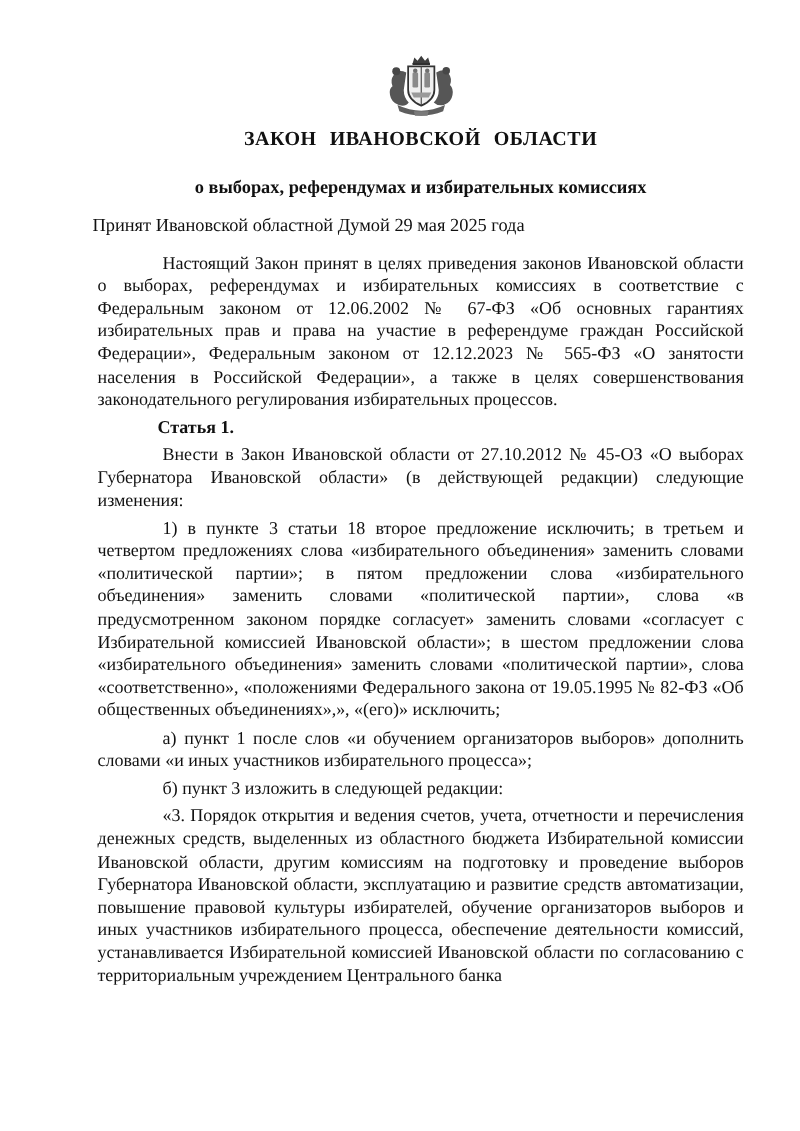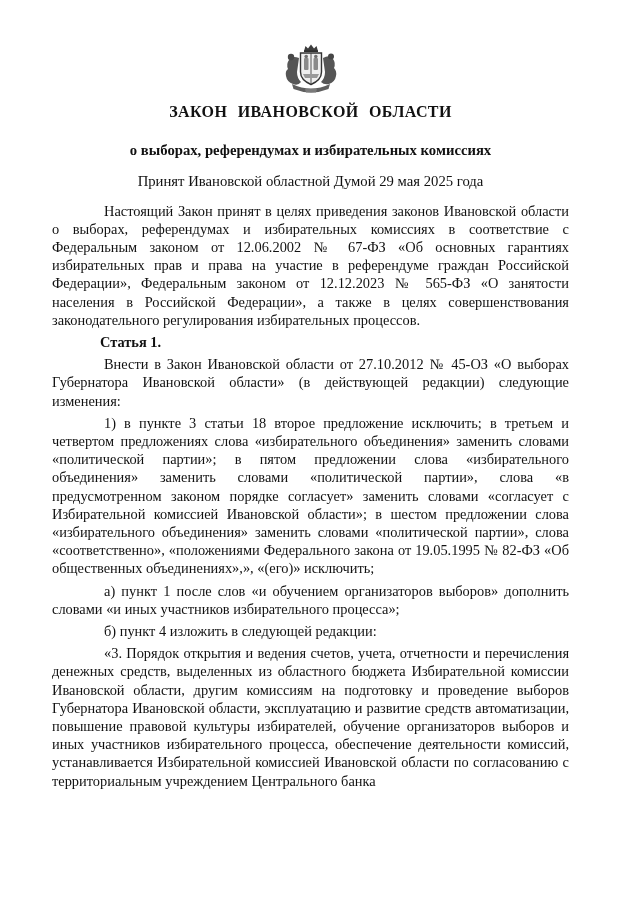--- a/index.html
+++ b/index.html
@@ -8,21 +8,21 @@
     width: 640px;
     height: 905px;
     background: #ffffff;
     overflow: hidden;
     font-family: "Liberation Serif", serif;
     color: #111111;
   }
   .content {
     position: absolute;
     top: 44px;
-    left: 48px;
+    left: 74px;
     width: 525px;
   }
   .emblem-wrap {
     text-align: center;
     margin: 0 0 9px 0;
     height: 50px;
   }
   .doc-title {
     margin: 0 0 20px 0;
     font-size: 16px;
@@ -35,21 +35,21 @@
   .doc-subtitle {
     margin: 0 0 13px 0;
     font-size: 14.7px;
     font-weight: bold;
     text-align: center;
     line-height: 18.3px;
   }
   .adopted-line {
     margin: 0 0 11px 0;
     font-size: 14.7px;
-    text-align: center;
+    text-align: left;
     line-height: 18.3px;
   }
   .doc-body p {
     margin: 4px;
     font-size: 14.4px;
     line-height: 18.2px;
     text-align: justify;
     text-indent: 52px;
   }
   .doc-body p.article-heading {
@@ -99,18 +99,18 @@
     </div>
 
     <div class="adopted-line">Принят Ивановской областной Думой 29 мая 2025 года</div>
 
     <div class="doc-body">
       <p>Настоящий Закон принят в целях приведения законов Ивановской области о выборах, референдумах и избирательных комиссиях в соответствие с Федеральным законом от 12.06.2002 № 67-ФЗ «Об основных гарантиях избирательных прав и права на участие в референдуме граждан Российской Федерации», Федеральным законом от 12.12.2023 № 565-ФЗ «О занятости населения в Российской Федерации», а также в целях совершенствования законодательного регулирования избирательных процессов.</p>
       <p class="article-heading">Статья 1.</p>
       <p>Внести в Закон Ивановской области от 27.10.2012 № 45-ОЗ «О выборах Губернатора Ивановской области» (в действующей редакции) следующие изменения:</p>
       <p>1) в пункте 3 статьи 18 второе предложение исключить; в третьем и четвертом предложениях слова «избирательного объединения» заменить словами «политической партии»; в пятом предложении слова «избирательного объединения» заменить словами «политической партии», слова «в предусмотренном законом порядке согласует» заменить словами «согласует с Избирательной комиссией Ивановской области»; в шестом предложении слова «избирательного объединения» заменить словами «политической партии», слова «соответственно», «положениями Федерального закона от 19.05.1995 № 82-ФЗ «Об общественных объединениях»,», «(его)» исключить;</p>
       <p>а) пункт 1 после слов «и обучением организаторов выборов» дополнить словами «и иных участников избирательного процесса»;</p>
-      <p>б) пункт 4 изложить в следующей редакции:</p>
+      <p>б) пункт 3 изложить в следующей редакции:</p>
       <p>«3. Порядок открытия и ведения счетов, учета, отчетности и перечисления денежных средств, выделенных из областного бюджета Избирательной комиссии Ивановской области, другим комиссиям на подготовку и проведение выборов Губернатора Ивановской области, эксплуатацию и развитие средств автоматизации, повышение правовой культуры избирателей, обучение организаторов выборов и иных участников избирательного процесса, обеспечение деятельности комиссий, устанавливается Избирательной комиссией Ивановской области по согласованию с территориальным учреждением Центрального банка</p>
     </div>
 
   </div>
 </div>
 
 </body></html>

